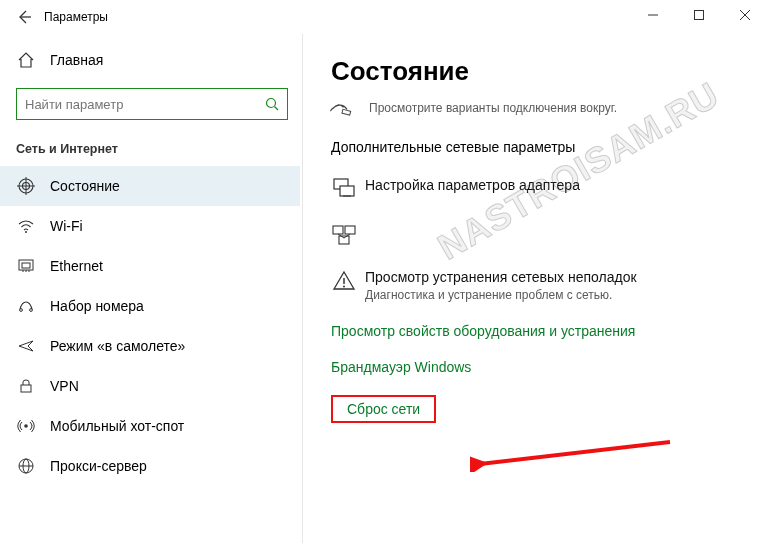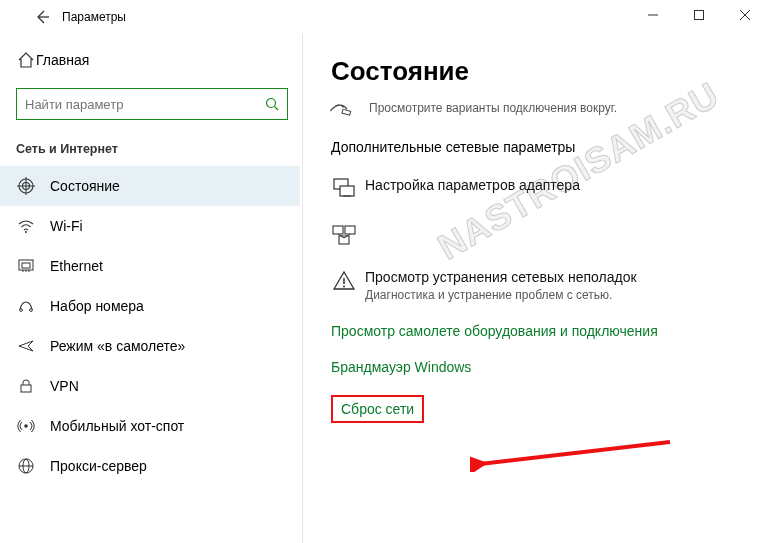--- a/index.html
+++ b/index.html
@@ -1,25 +1,25 @@
 <!DOCTYPE html>
 <html><head>
 <meta charset="utf-8">
 <style>
   * { box-sizing: border-box; margin: 0; padding: 0; }
   html, body { width: 768px; height: 543px; font-family: "Segoe UI", Arial, sans-serif; font-size: 13px; color: #000; background: #fff; overflow: hidden; }
   .window { width: 768px; height: 543px; position: relative; background: #fff; }
-  .titlebar { height: 34px; display: flex; align-items: center; padding-left: 8px; margin-left: 18px; }
+  .titlebar { height: 34px; display: flex; align-items: center; padding-left: 8px; }
   .titlebar .back { width: 32px; height: 34px; display:flex; align-items:center; justify-content:center; font-size:16px; }
   .titlebar .title { margin-left: 4px; font-size: 12px; }
   .winbtns { position:absolute; right:0; top:0; display:flex; height:30px; }
   .winbtns div { width:46px; height:30px; display:flex; align-items:center; justify-content:center; font-size:12px; }
   .body { display:flex; height: calc(543px - 34px); }
   .sidebar { width: 300px; padding: 0 12px 0 16px; display:flex; flex-direction:column; }
-  .home-row { display:flex; align-items:center; height:40px; gap:0; margin-top:6px; }
+  .home-row { display:flex; align-items:center; height:40px; gap:14px; margin-top:6px; }
   .home-row .icon { width:20px; display:flex; justify-content:center; font-size:16px; }
   .home-row span.lbl { font-size:14px; }
   .searchbox { margin-top:8px; border:1px solid #1a8a1a; height:32px; display:flex; align-items:center; padding:14px 8px; justify-content:space-between; color:#666; }
   .searchbox input { border:none; outline:none; font-size:13px; flex:1; background:transparent; }
   .section-label { margin-top:22px; font-size:12.5px; font-weight:600; color:#333; }
   .nav { margin-top:10px; display:flex; flex-direction:column; }
   .nav-item { display:flex; align-items:center; height:40px; gap:14px; font-size:14px; position:relative; }
   .nav-item .icon { width:20px; display:flex; justify-content:center; color:#333; font-size:15px; }
   .nav-item.active::before { content:""; position:absolute; left:-16px; top:6px; bottom:6px; width:4px; background:#0a64a0; }
   .nav-item.active { background:#e6f0f5; margin-left:-16px; padding-left:16px; margin-right:-12px; padding-right:12px; }
@@ -28,21 +28,21 @@
   h1 { font-size:26px; font-weight:600; margin-top:14px; }
   .row0 { display:flex; gap:16px; margin-top:14px; align-items:flex-start; }
   .row0 .icon { width:22px; color:#444; transform:rotate(15deg); }
   .row0 .txt { font-size:12px; color:#5a5a5a; }
   h2 { font-size:14px; font-weight:400; margin-top:22px; }
   .item { display:flex; gap:8px; margin-top:22px; align-items:flex-start; }
   .item .icon { width:26px; flex-shrink:0; display:flex; justify-content:center; }
   .item .name { font-size:14px; color:#111; }
   .item .desc { font-size:12px; color:#5a5a5a; margin-top:2px; line-height:1.35; max-width:380px; }
   .link { color:#0a7d2b; font-size:14px; margin-top:20px; display:block; }
-  .link.boxed { border:2.5px solid #e11; padding:4px 8px; display:inline-block; }
+  .link.boxed { border:2.5px solid #e11; padding:4px 14px; display:inline-block; }
   svg { display:block; }
   .arrow { position:absolute; left:470px; top:432px; pointer-events:none; }
   .watermark { position:absolute; left:420px; top:150px; transform:rotate(-30deg); font-size:36px; font-weight:700; color:rgba(0,0,0,0.05); -webkit-text-stroke:1px rgba(120,120,120,0.35); letter-spacing:1px; pointer-events:none; }
 </style>
 </head>
 <body>
 
 <div class="window">
 
   <div class="titlebar">
@@ -225,21 +225,21 @@
               <line x1="12" y1="9" x2="12" y2="15" stroke="#333" stroke-width="1.5"></line>
               <circle cx="12" cy="17.5" r="1" fill="#333"></circle>
             </svg>
           </span>
         <div>
           <div class="name">Просмотр устранения сетевых неполадок</div>
           <div class="desc">Диагностика и устранение проблем с сетью.</div>
         </div>
       </div>
 
-      <a class="link">Просмотр самолете оборудования и подключения</a>
+      <a class="link">Просмотр свойств оборудования и устранения</a>
       <a class="link">Брандмауэр Windows</a>
       <a class="link boxed">Сброс сети</a>
 
     </div>
   </div>
 
   <svg class="arrow" width="210" height="40">
     <defs>
         <marker id="ah" markerWidth="12" markerHeight="12" refX="2" refY="5" orient="auto">
           <path d="M10 0 L0 5 L10 10 Z" fill="#e11"></path>

